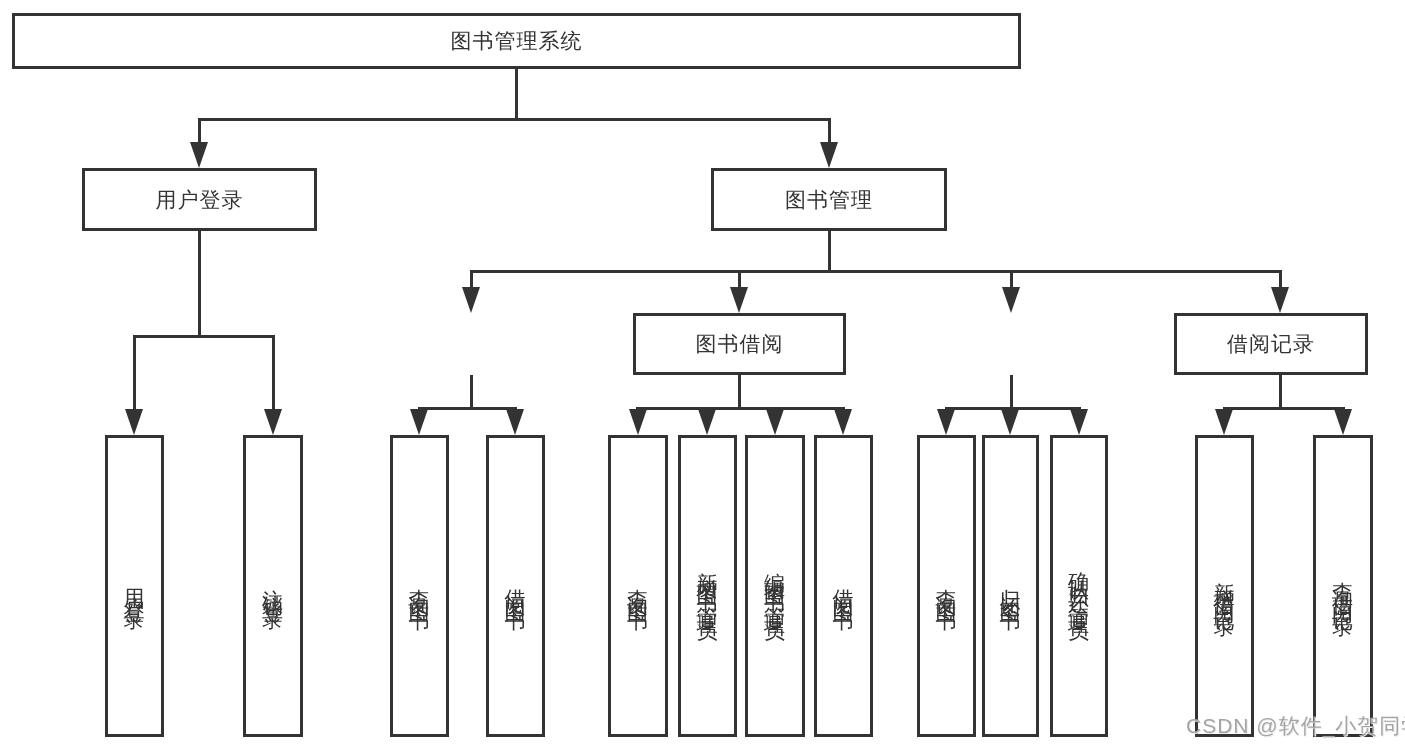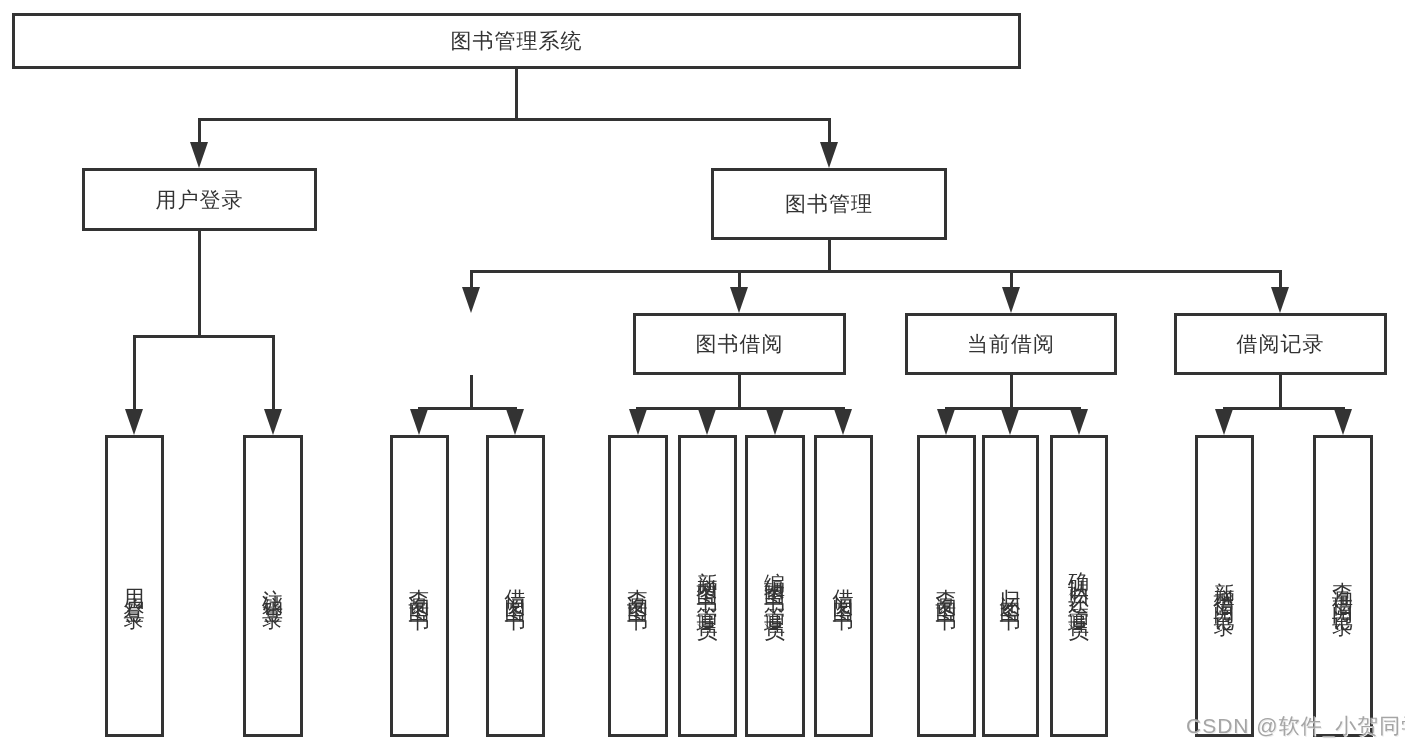--- a/index.html
+++ b/index.html
@@ -47,21 +47,21 @@
   <div class="vl" style="left:515px;top:68px;height:52px;"></div>
   <div class="hl" style="left:198px;top:118px;width:633px;"></div>
   <div class="vl" style="left:198px;top:118px;height:26px;"></div>
   <div class="arr" style="left:190px;top:142px;"></div>
   <div class="vl" style="left:828px;top:118px;height:26px;"></div>
   <div class="arr" style="left:820px;top:142px;"></div>
 
   <div class="box" style="left:82px;top:168px;width:235px;height:63px;">
     <span>用户登录</span>
   </div>
-  <div class="box" style="left:711px;top:168px;width:236px;height:72px;">
+  <div class="box" style="left:711px;top:168px;width:236px;height:63px;">
     <span>图书管理</span>
   </div>
 
   <div class="vl" style="left:198px;top:230px;height:107px;"></div>
   <div class="hl" style="left:133px;top:335px;width:142px;"></div>
   <div class="vl" style="left:133px;top:335px;height:78px;"></div>
   <div class="arr" style="left:125px;top:409px;"></div>
   <div class="vl" style="left:272px;top:335px;height:78px;"></div>
   <div class="arr" style="left:264px;top:409px;"></div>
 
@@ -72,24 +72,21 @@
   <div class="vl" style="left:738px;top:270px;height:19px;"></div>
   <div class="arr" style="left:730px;top:287px;"></div>
   <div class="vl" style="left:1010px;top:270px;height:19px;"></div>
   <div class="arr" style="left:1002px;top:287px;"></div>
   <div class="vl" style="left:1279px;top:270px;height:19px;"></div>
   <div class="arr" style="left:1271px;top:287px;"></div>
 
   <div class="box" style="left:633px;top:313px;width:213px;height:62px;justify-content:center;">
     <span>图书借阅</span>
   </div>
-  <div class="box" style="left:905px;top:313px;width:212px;height:62px;">
-    <span>当前借阅</span>
-  </div>
-  <div class="box" style="left:1174px;top:313px;width:213px;height:62px;">
+  <div class="box" style="left:1174px;top:313px;width:194px;height:62px;">
     <span>借阅记录</span>
   </div>
 
   <div class="vl" style="left:470px;top:375px;height:34px;"></div>
   <div class="hl" style="left:418px;top:407px;width:99px;"></div>
   <div class="vl" style="left:418px;top:407px;height:8px;"></div>
   <div class="arr" style="left:410px;top:409px;"></div>
   <div class="vl" style="left:514px;top:407px;height:8px;"></div>
   <div class="arr" style="left:506px;top:409px;"></div>
 

